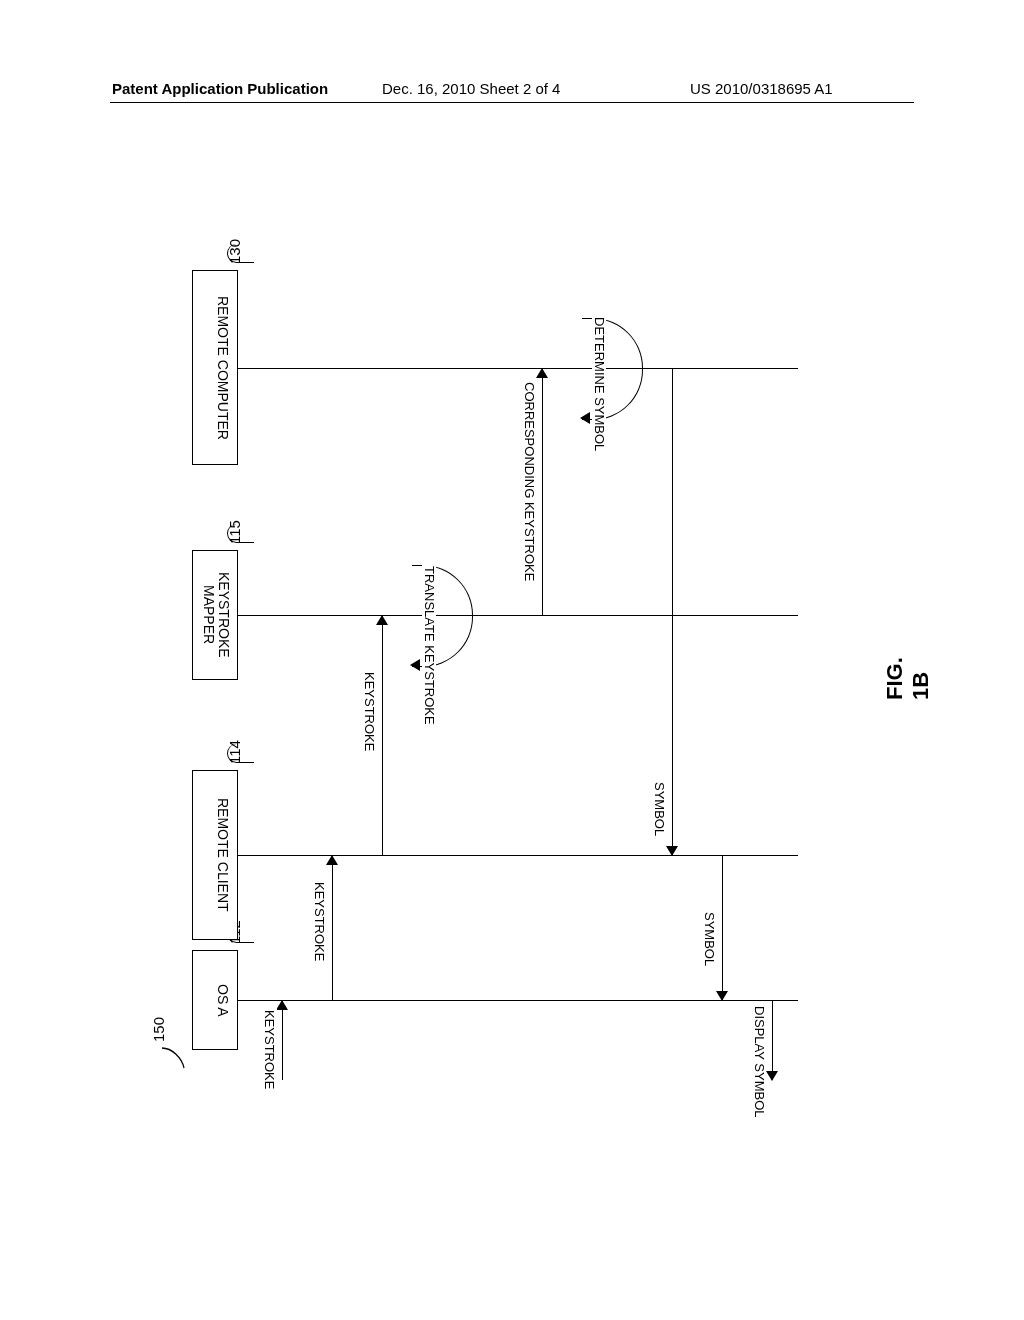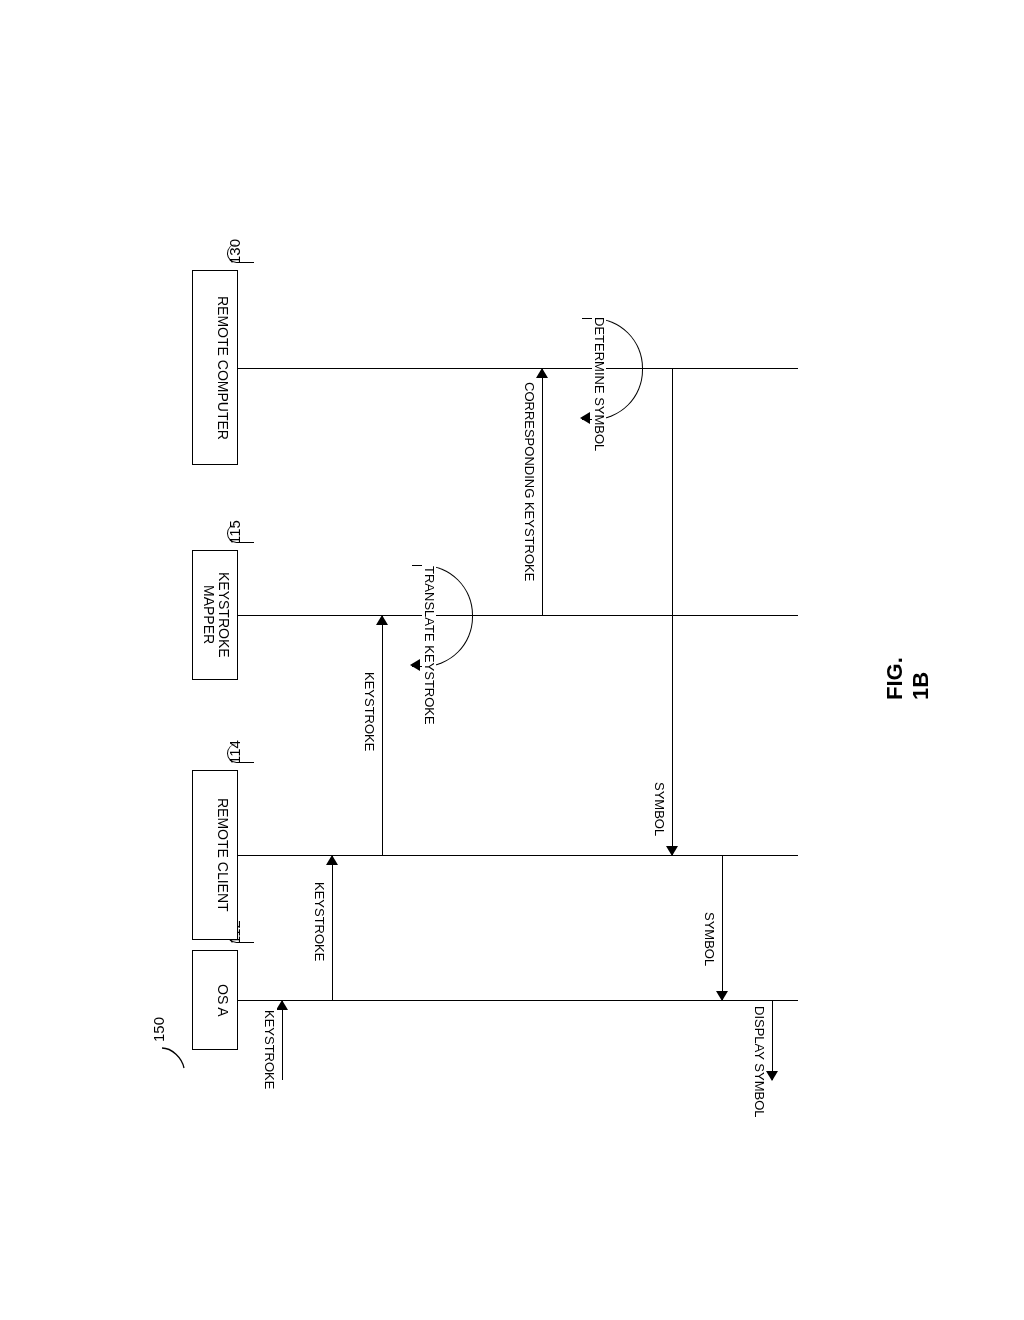--- a/index.html
+++ b/index.html
@@ -160,20 +160,26 @@
     transform-origin: left top;
     font-size: 22px;
     font-weight: bold;
   }
 </style>
 </head>
 <body>
 
 <div class="page">
 
+  <div class="header">
+    <div class="hleft">Patent Application Publication</div>
+    <div class="hmid">Dec. 16, 2010  Sheet 2 of 4</div>
+    <div class="hright">US 2010/0318695 A1</div>
+    <div class="hrule"></div>
+  </div>
 
   <div class="canvas">
 
     <div class="flag150">150</div>
     <svg class="flag150-curve" viewBox="0 0 30 24">
       <path d="M2 2 C 12 2, 22 12, 24 22" stroke="#000" stroke-width="1.3" fill="none"></path>
     </svg>
 
     <div class="actor" style="left:80px; top:780px; height:100px; width:46px;">OS A</div>
     <div class="ref-num" style="left:114px; top:774px;">112</div>

